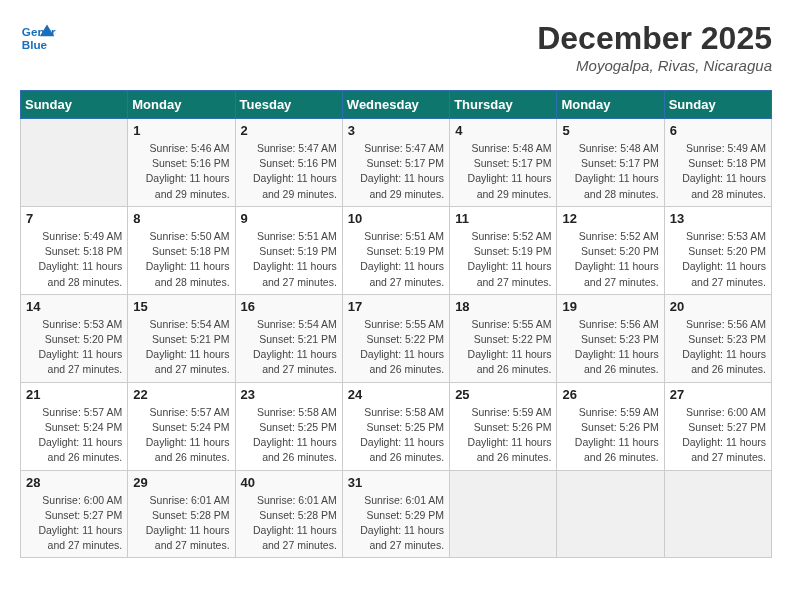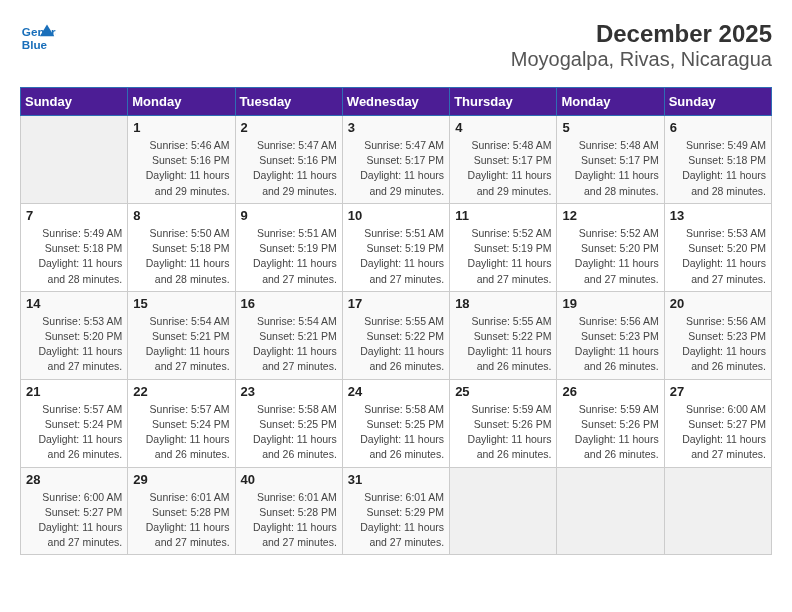--- a/index.html
+++ b/index.html
@@ -22,35 +22,36 @@
       gap: 4px;
     }
     .logo-icon {
       width: 36px;
       height: 36px;
     }
     .title-area {
       text-align: right;
     }
     .month-year {
-      font-size: 24px;
+      font-size: 32px;
       font-weight: bold;
       color: #333;
     }
     .location {
-      font-size: 20px;
+      font-size: 15px;
       color: #555;
+      font-style: italic;
     }
     table {
       width: 100%;
       border-collapse: collapse;
       font-size: 11px;
     }
     thead tr th {
-      background-color: #4c1d95;
+      background-color: #0f766e;
       color: #fff;
       padding: 6px 4px;
       text-align: left;
       font-size: 13px;
       font-weight: bold;
       border: 1px solid #2e6db4;
     }
     tbody tr td {
       border: 1px solid #ccc;
       vertical-align: top;

